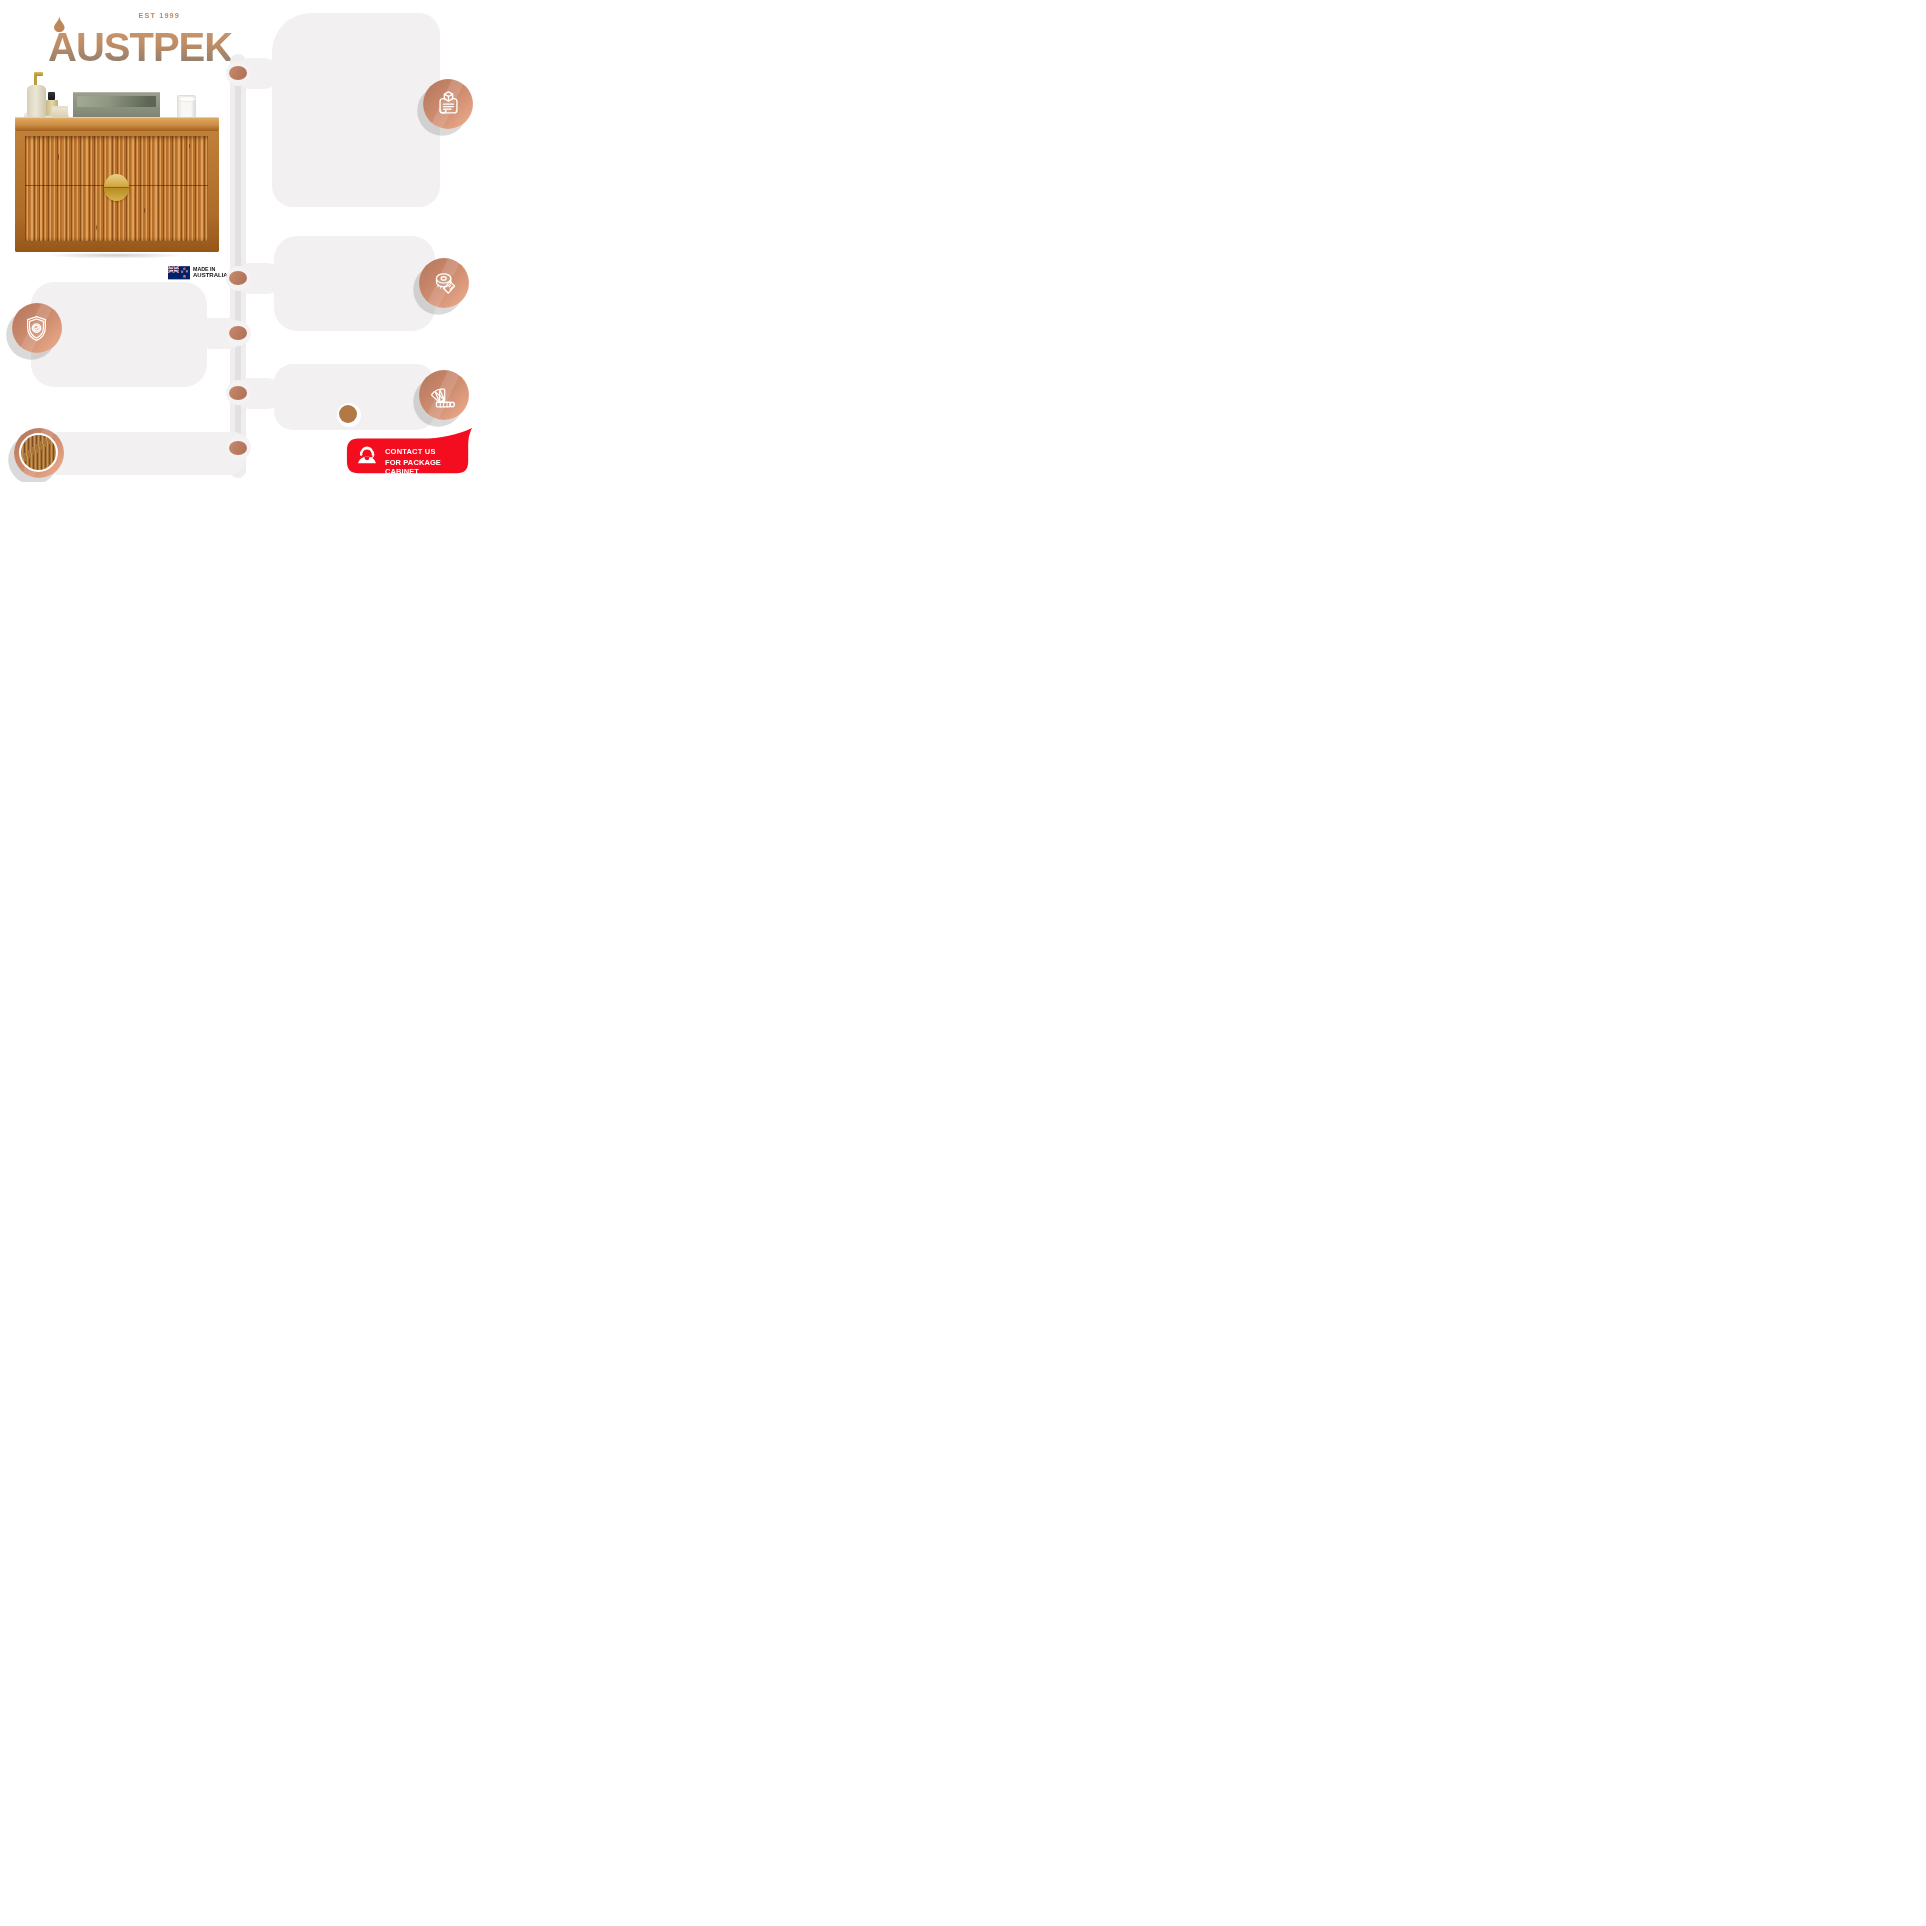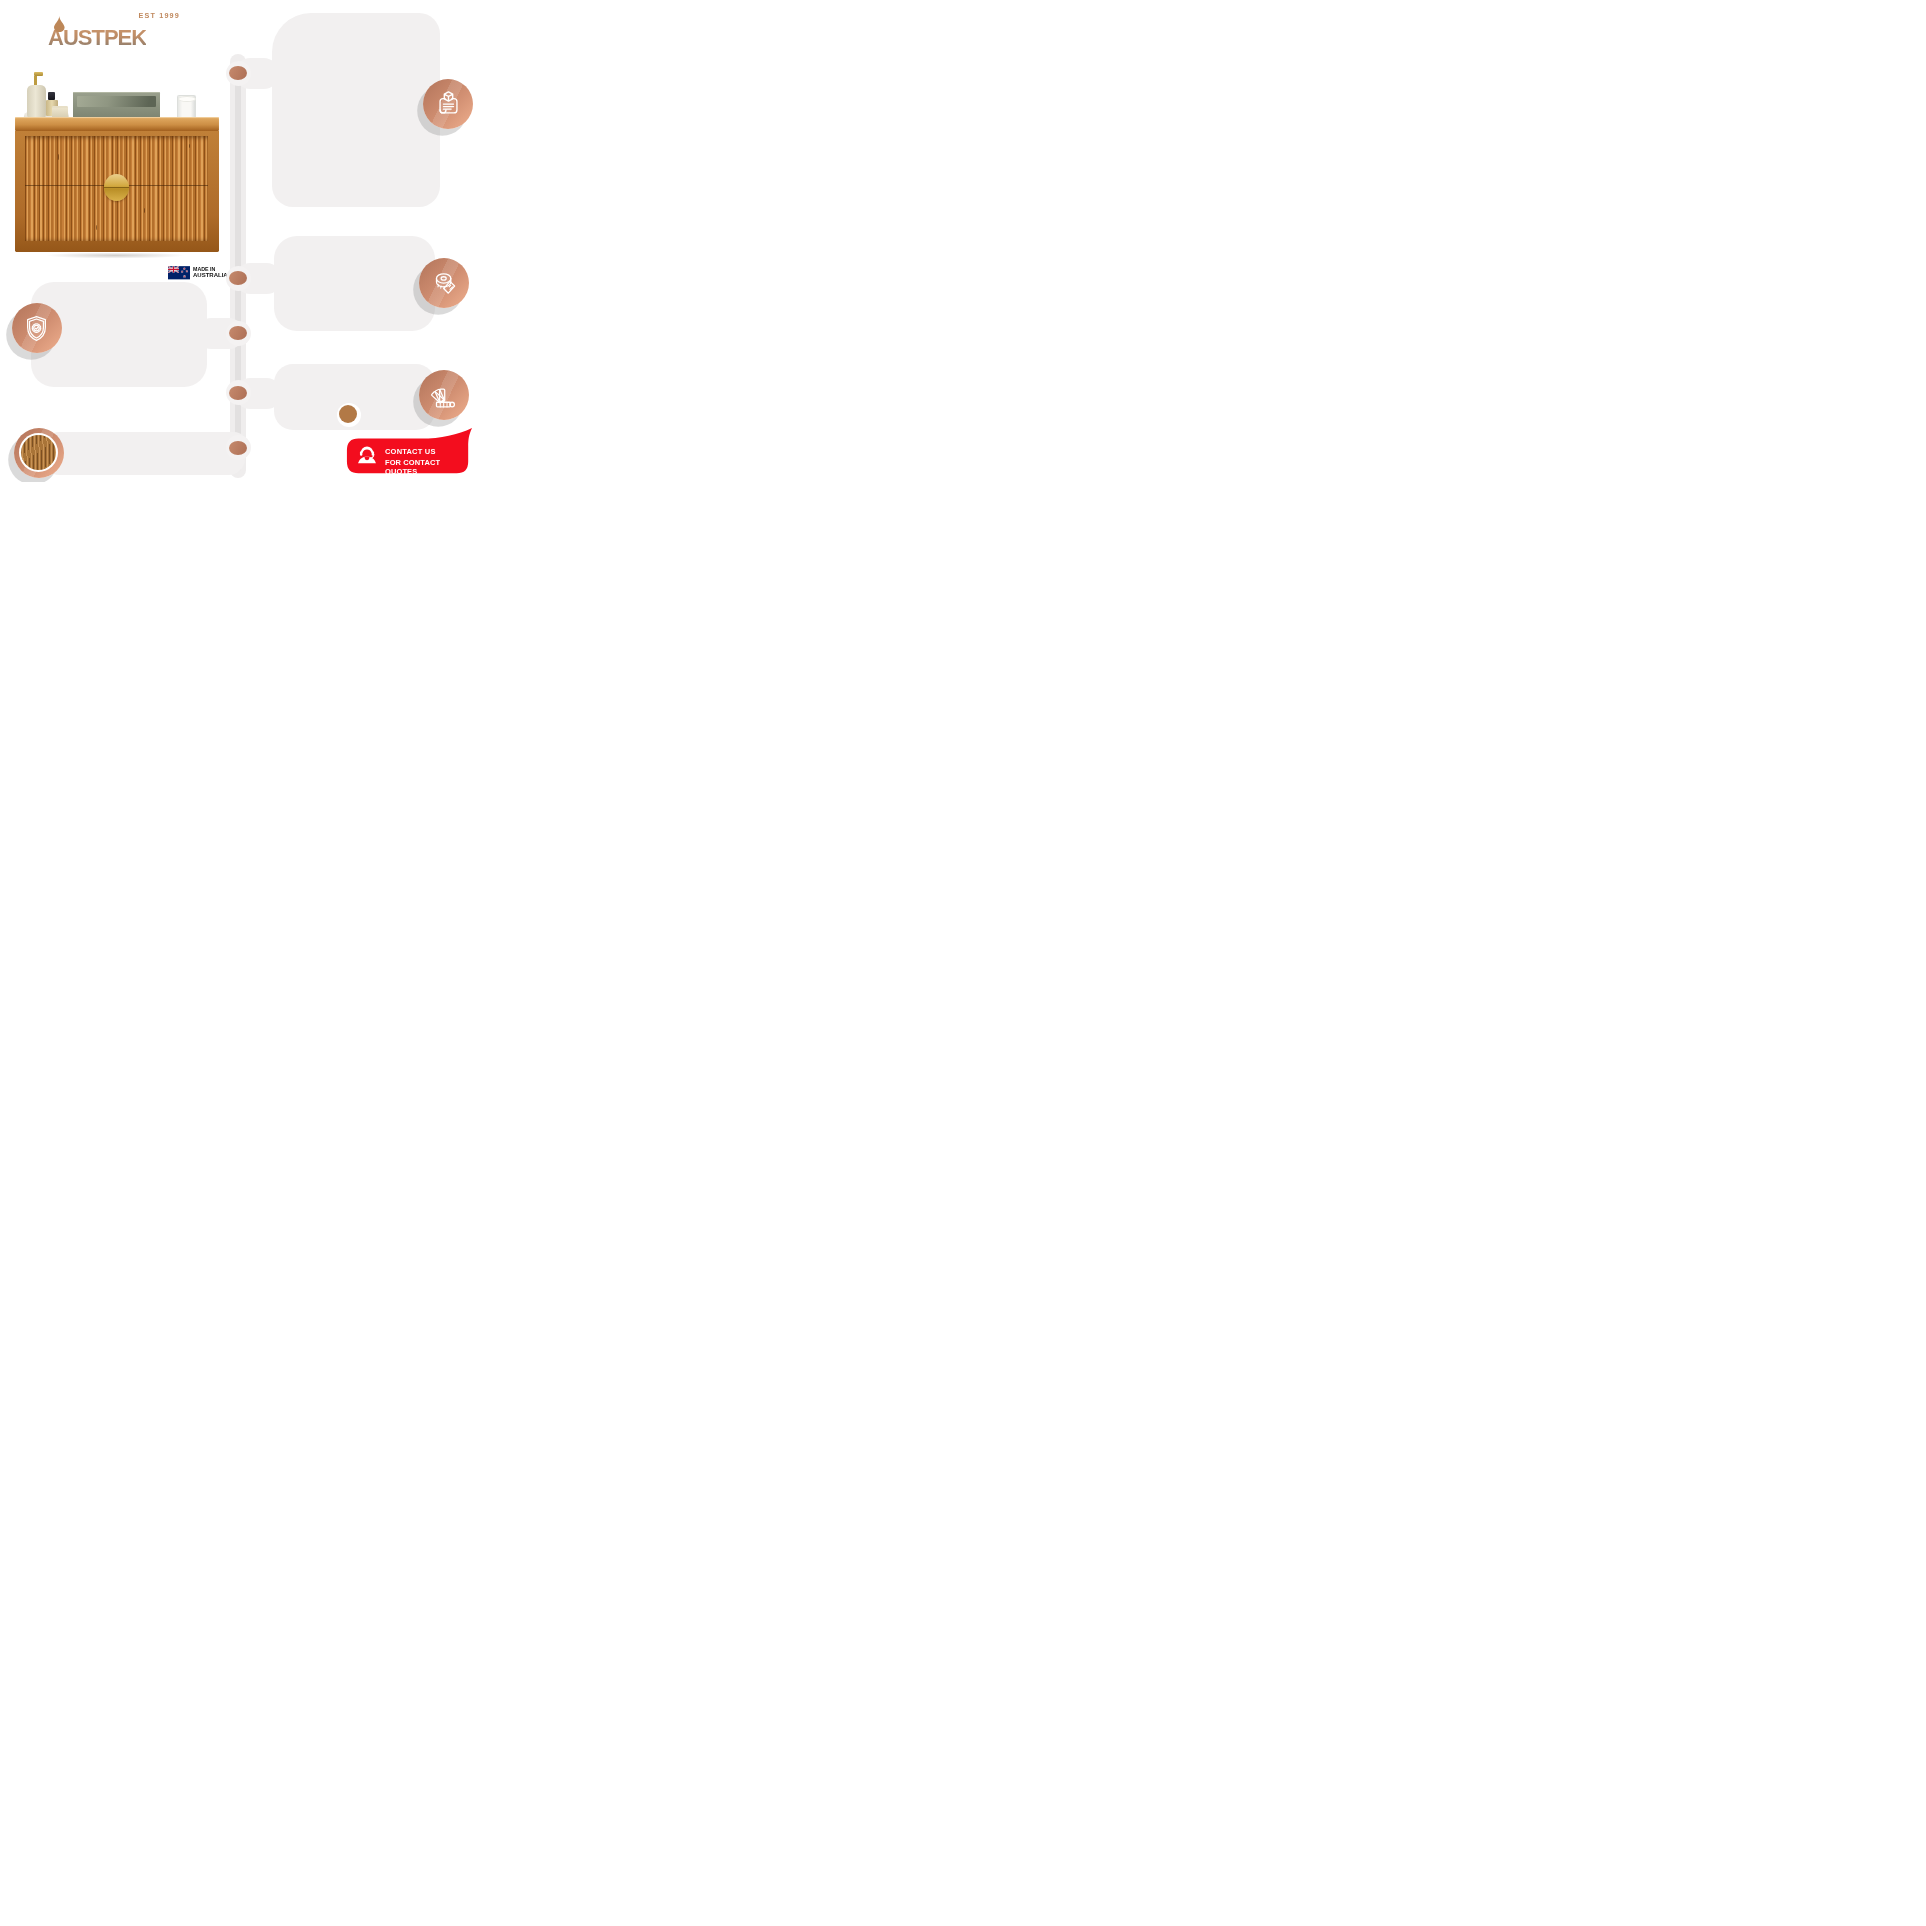--- a/index.html
+++ b/index.html
@@ -3,21 +3,21 @@
 <meta charset="utf-8">
 <style>
   html,body{margin:0;padding:0;background:#fff;}
   #canvas{position:relative;width:482px;height:482px;background:#fff;overflow:hidden;
           font-family:"Liberation Sans",sans-serif;color:#161616;}
   .abs{position:absolute;}
 
   
   .est{left:130px;top:10.6px;width:50px;text-align:right;font-size:7.2px;font-weight:700;
        letter-spacing:1.2px;color:#c0895e;}
-  .brandname{left:48px;top:27.4px;font-size:22px;font-weight:700;letter-spacing:-1px;line-height:1;
+  .brandname{left:48px;top:27.4px;font-size:40px;font-weight:700;letter-spacing:-1px;line-height:1;
        background:linear-gradient(180deg,#c9956b 5%,#bd8c66 45%,#877c70 100%);
        -webkit-background-clip:text;background-clip:text;-webkit-text-fill-color:transparent;color:transparent;}
   .drop{left:54px;top:16px;width:10.6px;height:16px;z-index:3;}
 
   
   .tray{left:24px;top:112px;width:45px;height:10.6px;background:linear-gradient(180deg,#f1eee6,#dcd8cb);
         border-radius:4.8px/4.3px;box-shadow:inset 0 -1.4px 1.4px rgba(160,152,135,.35);}
   .soap-body{left:26.5px;top:85px;width:19px;height:33px;border-radius:5.3px 5.3px 3.4px 3.4px;
         background:linear-gradient(90deg,#d6d0ba,#ece7d5 45%,#cdc6af);}
   .soap-stem{left:34px;top:76px;width:2.9px;height:9.6px;background:#bd9c42;}
@@ -303,17 +303,17 @@
     <svg class="contact-icon" viewBox="0 0 64 64">
       <path d="M14,30 a18,17 0 0 1 36,0 l-5.5,1 a13,13 0 0 0 -25,0 Z" fill="#fff"></path>
       <rect x="11.5" y="27" width="7" height="13" rx="3.2" fill="#fff"></rect>
       <rect x="45.5" y="27" width="7" height="13" rx="3.2" fill="#fff"></rect>
       <path d="M52,36 c0,8 -8,12 -14,12" stroke="#fff" stroke-width="3" fill="none" stroke-linecap="round"></path>
       <circle cx="37" cy="48" r="2.6" fill="#fff"></circle>
       <path d="M6,62 C10,48 20,42 32,42 C44,42 54,48 58,62 Z" fill="#fff"></path>
       <path d="M25,42 h14 v4 a7,7 0 0 1 -14,0 Z" fill="#f30d1e"></path>
     </svg>
     <span class="c-line1">CONTACT US</span>
-    <span class="c-line2">FOR CONTACT QUOTES</span>
+    <span class="c-line2">FOR PACKAGE CABINET</span>
   </div>
 
 </div>
 
 
 </body></html>

